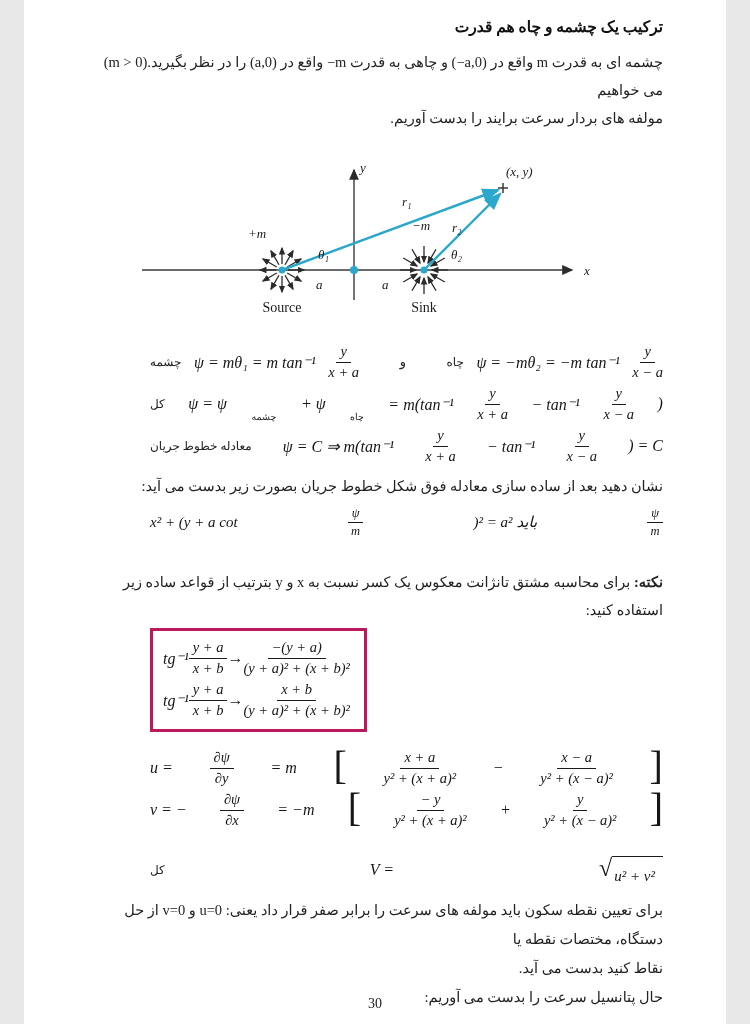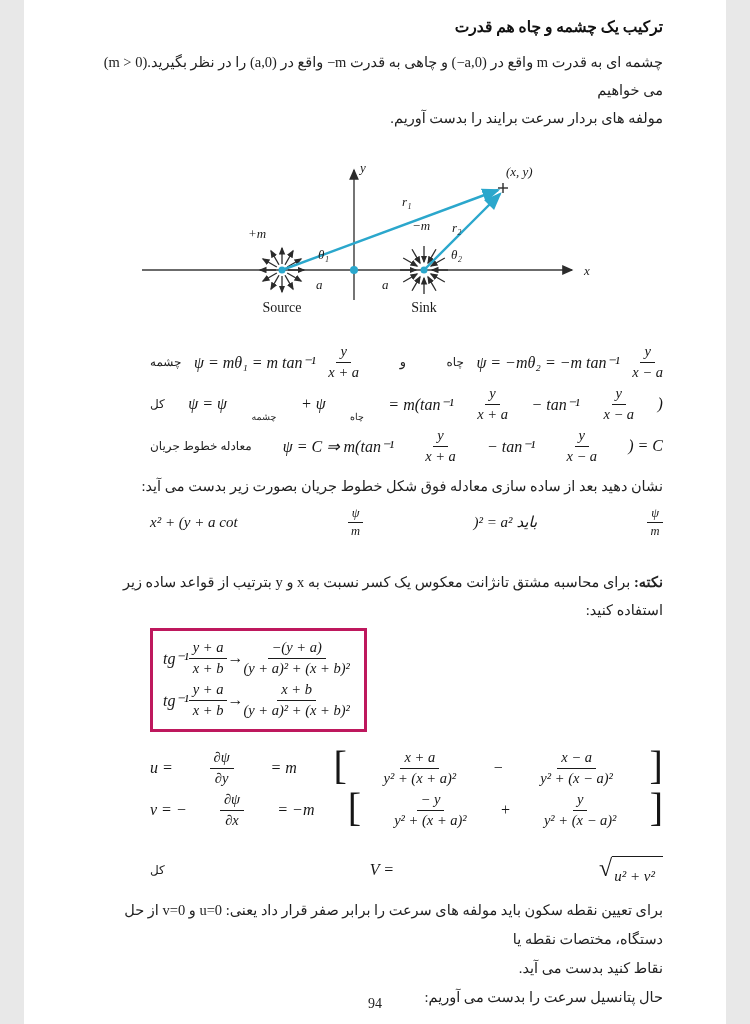--- a/index.html
+++ b/index.html
@@ -287,14 +287,14 @@
         <span class="body">u² + v²</span>
       </span>
     </div>
 
     <p class="fa-line" style="margin-top:6px; line-height:29px">برای تعیین نقطه سکون باید مولفه های سرعت را برابر صفر قرار داد یعنی: ⁦u=0⁩ و ⁦v=0⁩ از حل دستگاه، مختصات نقطه یا</p>
     <p class="fa-line" style="line-height:29px">نقاط کنید بدست می آید.</p>
     <p class="fa-line" style="line-height:29px">حال پتانسیل سرعت را بدست می آوریم:</p>
 
   </div>
 
-  <div class="pagenum">94</div>
+  <div class="pagenum">30</div>
 </div>
 
 </body></html>

